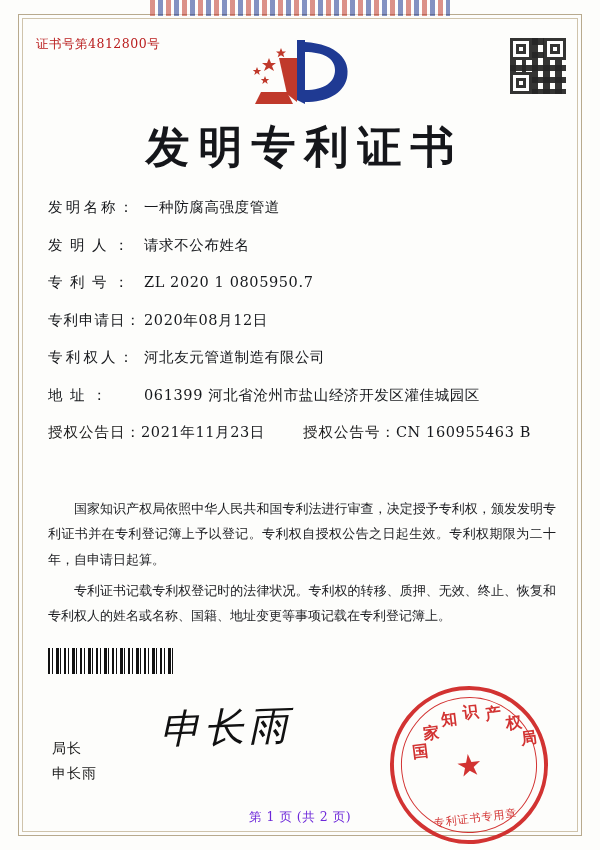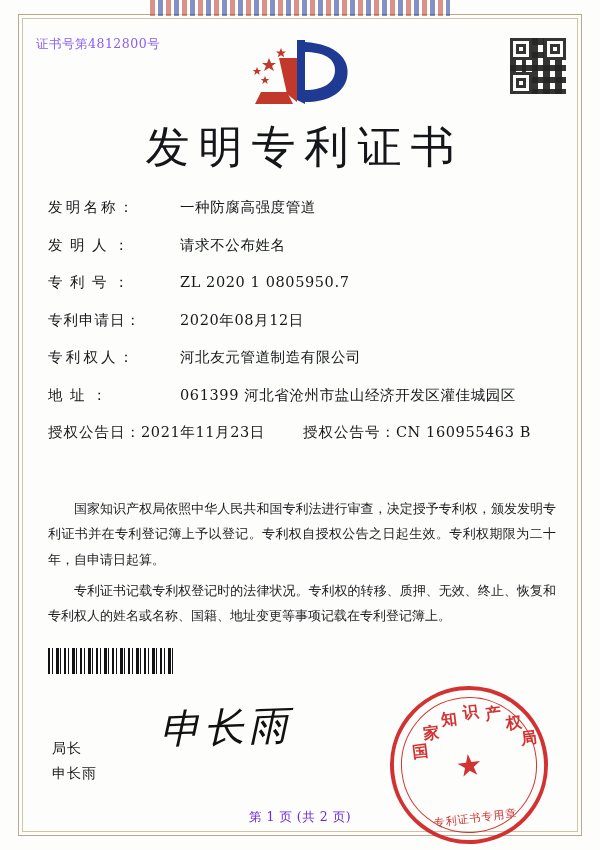--- a/index.html
+++ b/index.html
@@ -49,21 +49,21 @@
        #ffffff 13px, #ffffff 16px);
     opacity: 0.55;
   }
   
   .cert-number {
     position: absolute;
     left: 36px;
     top: 36px;
     font-size: 12.5px;
     letter-spacing: 0.5px;
-    color: #8b5cf6;
+    color: #b91c1c;
     text-align: right;
   }
   
   .qr {
     position: absolute;
     right: 34px;
     top: 38px;
     width: 56px;
     height: 56px;
     background:
@@ -94,38 +94,37 @@
   }
   
   .main-title {
     position: absolute;
     top: 118px;
     left: 0;
     right: 0;
     text-align: center;
     font-size: 44px;
     letter-spacing: 9px;
-    font-weight: normal;
+    font-weight: bold;
     color: #15161a;
     font-family: "DejaVu Serif", "Liberation Serif", serif;
     text-indent: 9px;
   }
   
   .fields {
     position: absolute;
     left: 48px;
     top: 198px;
     right: 40px;
   }
   .field-row {
     display: flex;
     align-items: baseline;
     margin-bottom: 18.5px;
     font-size: 14.5px;
-    gap: 36px;
   }
   .field-label {
     width: 96px;
     flex: 0 0 96px;
     letter-spacing: 1px;
     color: #16181c;
   }
   .f-wide { letter-spacing: 7.5px; }
   .f-wide2 { letter-spacing: 3.2px; }
   .field-value {

